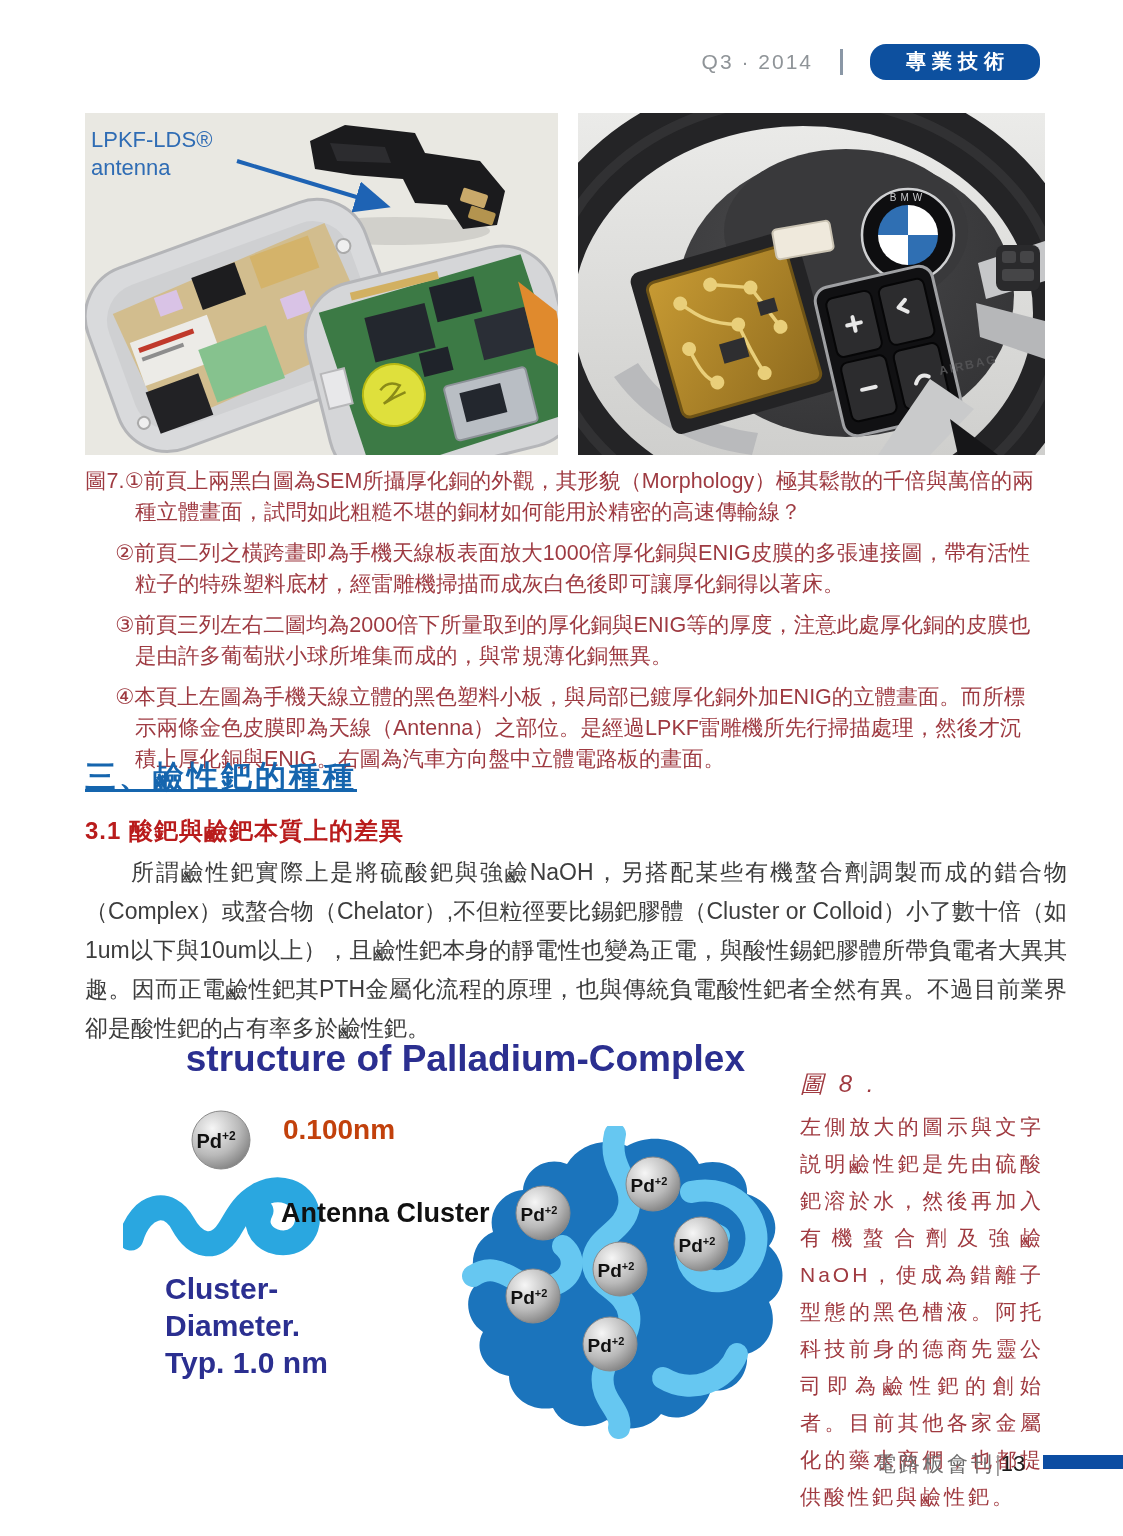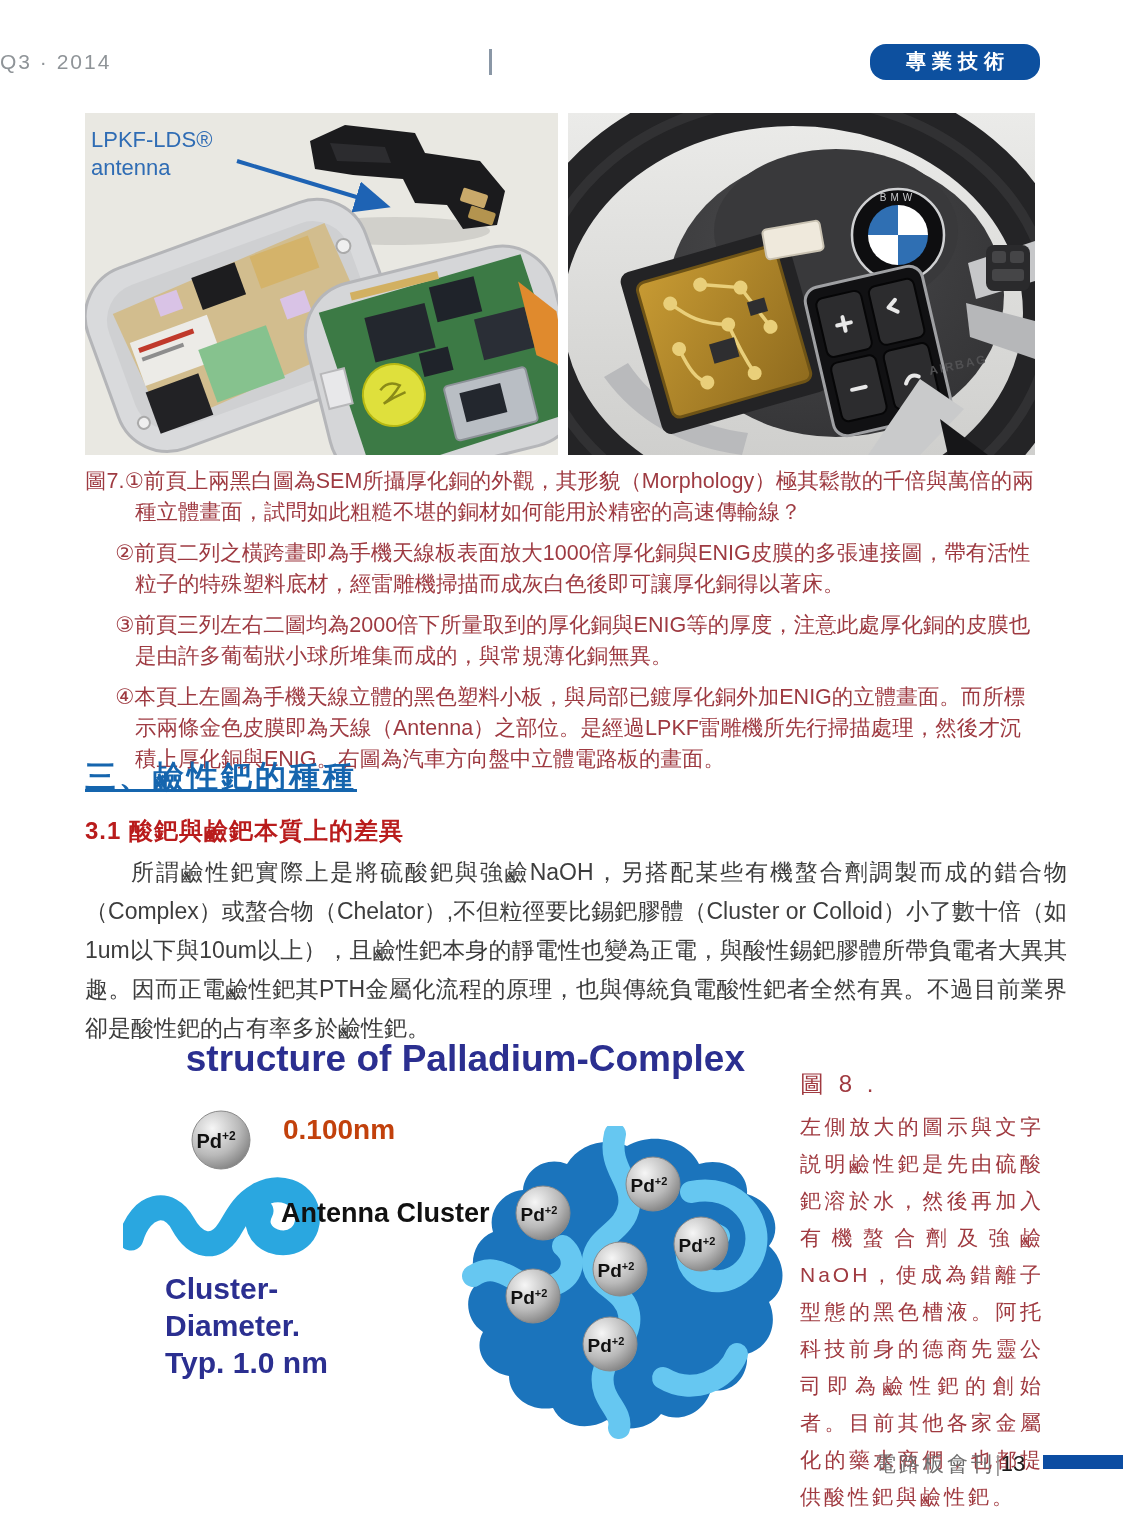--- a/index.html
+++ b/index.html
@@ -3,27 +3,27 @@
 <meta charset="utf-8">
 <style>
   * { margin:0; padding:0; box-sizing:border-box; }
   body { background:#ffffff; }
   .page {
     position:relative; width:1123px; height:1536px; background:#ffffff;
     overflow:hidden; font-family:"Liberation Sans","DejaVu Sans",sans-serif;
   }
   
   .header { position:absolute; top:44px; left:0; width:1040px;
-    display:flex; justify-content:space-between; align-items:center; gap:27px; }
+    display:flex; justify-content:flex-end; align-items:center; gap:27px; }
   .issue { color:#8f9498; font-size:21px; letter-spacing:2px; }
   .vbar { width:3px; height:26px; background:#8a97a6; display:inline-block; }
   .badge { background:#0d509f; color:#ffffff; font-size:20px; font-weight:bold;
     letter-spacing:6px; padding:4px 30px 5px 36px; border-radius:16px; }
   
-  .photo-row { position:absolute; top:113px; left:85px; display:flex; gap:10px; }
+  .photo-row { position:absolute; top:113px; left:85px; display:flex; gap:20px; }
   .photo { display:block; }
   
   .fig7 { position:absolute; top:466px; left:85px; width:955px;
     color:#9e3a41; font-size:21.5px; line-height:31px; }
   .fig7 p { margin-bottom:10px; }
   .fig7 p.first { padding-left:50px; text-indent:-50px; }
   .fig7 p.rest  { padding-left:50px; text-indent:-20px; }
   
   .h1 { position:absolute; top:756px; left:85px; color:#1565ae;
     font-size:31px; font-weight:bold; letter-spacing:3px;text-decoration:underline; }
@@ -40,21 +40,21 @@
   .size-label { position:absolute; left:198px; top:14px; color:#c2410c;
     font-size:28px; font-weight:bold; }
   .squiggle { position:absolute; left:38px; top:66px; }
   .organic-label { position:absolute; left:196px; top:98px; color:#111111;
     font-size:27px; font-weight:bold; }
   .cluster-label { position:absolute; left:80px; top:170px; color:#2b2f90;
     font-size:30px; font-weight:bold; line-height:37px; }
   .blob { position:absolute; left:370px; top:26px; }
   
   .fig8 { position:absolute; left:800px; top:1068px; width:244px; color:#a03a40; }
-  .fig8 .fig8-title { font-size:24px; letter-spacing:4px; margin-bottom:8px; }
+  .fig8 .fig8-title { font-size:24px; letter-spacing:4px; margin-bottom:8px;font-style:italic; }
   .fig8 .fig8-body { font-size:21px; line-height:37px; letter-spacing:3px;
     text-align:justify; }
   
   .footer { position:absolute; top:1450px; left:0; width:1123px; height:24px; }
   .footer-inner { position:absolute; left:875px; top:0; display:flex;
     align-items:center; gap:0; }
   .journal { color:#6f6f6f; font-size:21px; letter-spacing:3px; }
   .fsep { color:#9b9b9b; font-size:22px; }
   .pageno { color:#1a1a1a; font-size:22px; }
   .fbar { position:absolute; left:1043px; top:5px; width:80px; height:14px;

